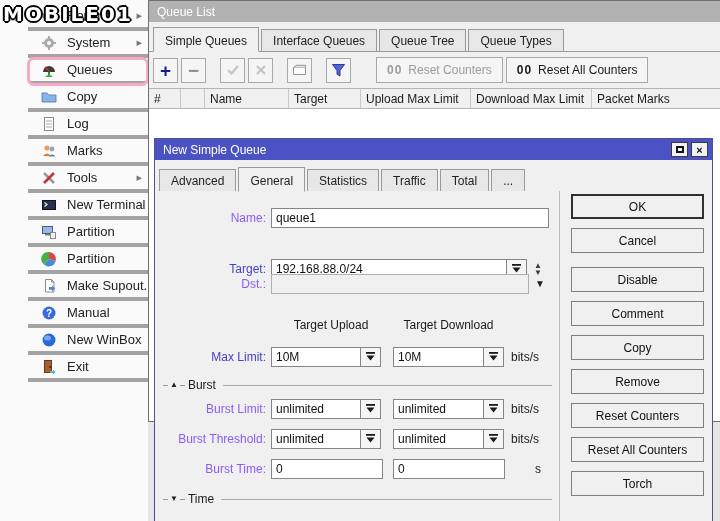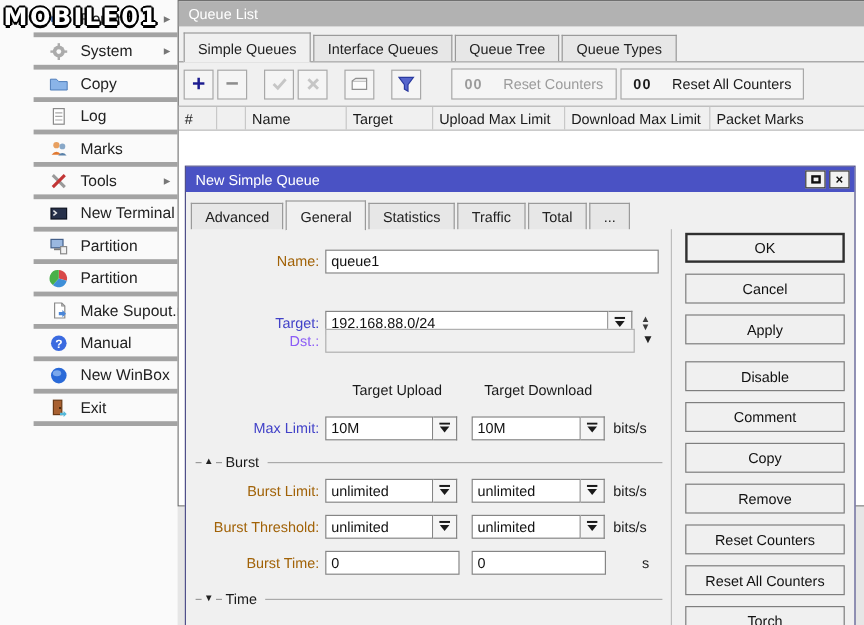--- a/index.html
+++ b/index.html
@@ -46,41 +46,41 @@
   .tab.active{ background:#f0f0f0; padding-top:6px; margin-bottom:-1px;
                border-bottom:1px solid #f0f0f0; }
 
   
   #queue-list{ left:148px; top:0; width:575px; height:422px; display:flex; flex-direction:column; }
   .toolbar{ display:flex; align-items:center; padding:5px 4px; gap:3px; }
   .tool-btn{ width:25px; height:25px; background:#f5f5f5; border:1px solid #a8a8a8;
              display:flex; align-items:center; justify-content:center; cursor:default; }
   .tool-gap{ width:8px; }
   .tool-txt-btn{ height:26px; background:#f5f5f5; border:1px solid #a8a8a8;
-                 display:flex; align-items:center; padding:4px 10px; gap:17px;
+                 display:flex; align-items:center; padding:4px 10px; gap:6px;
                  font-size:12px; cursor:default; white-space:nowrap; }
   .tool-txt-btn .pfx{ font-weight:bold; letter-spacing:1px; }
   .tool-txt-btn.disabled{ color:#9b9b9b; }
   .tool-txt-btn.disabled .pfx{ color:#9b9b9b; }
   .plus-glyph{ color:#1c1c90; font-size:19px; font-weight:bold; line-height:1; }
   .minus-glyph{ color:#8d8d8d; font-size:19px; font-weight:bold; line-height:1; }
 
   .grid-header{ display:flex; height:21px; border-top:1px solid #b4b4b4;
                 border-bottom:1px solid #b4b4b4; background:#f0f0f0; font-size:12px; }
   .gh-cell{ display:flex; align-items:center; padding:0 5px;
             border-right:1px solid #c8c8c8; overflow:hidden; white-space:nowrap; }
   .list-area{ flex:1; background:#fff; }
 
   
   #dialog{ left:154px; top:138px; width:559px; height:400px; border:1px solid #50508a; }
   .dlg-body{ position:absolute; left:0; top:22px; right:0; bottom:0; }
   .dlg-divider{ position:absolute; left:404px; top:30px; bottom:0; width:1px; background:#bcbcbc; }
 
   .frow{ position:absolute; height:21px; display:flex; align-items:center; }
-  .flabel{ position:absolute; left:4px; width:107px; text-align:right; font-size:12px; color:#a16207; }
+  .flabel{ position:absolute; left:4px; width:107px; text-align:right; font-size:12px; color:#8b5cf6; }
   .flabel.blue{ color:#4242c8; }
   .flabel.dim{ color:#8b5cf6; }
   .fld{ position:absolute; height:20px; border:1px solid #858585; background:#fff;
         font-family:"Liberation Sans",sans-serif; font-size:12px; padding:0 4px; color:#111; }
   .fld:disabled,.fld.disabled{ background:#f0f0f0; border-color:#b0b0b0; color:#888; }
   .dd-btn{ position:absolute; width:20px; height:20px; border:1px solid #858585;
            border-left:none; background:#f5f5f5; display:flex; align-items:center;
            justify-content:center; cursor:default; }
   .spinner{ position:absolute; width:14px; height:20px; display:flex; flex-direction:column;
             align-items:center; justify-content:center; font-size:8px; line-height:7px;
@@ -129,20 +129,31 @@
             <rect x="7" y="12" width="2" height="3" fill="#ababab"></rect>
           <rect x="1" y="7" width="3" height="2" fill="#ababab"></rect>
             <rect x="12" y="7" width="3" height="2" fill="#ababab"></rect>
           <circle cx="8" cy="8" r="2" fill="#fafafa"></circle>
         </svg>
       </span>
       <span class="sb-label">System</span>
       <span class="sb-arrow">▸</span>
     </div>
 
+    <div class="sb-item highlighted">
+      <span class="sb-ico">
+        <svg width="16" height="16">
+          <path d="M2 10 A6 6 0 1 1 14 10 Z" fill="#3c3c3c"></path>
+          <line x1="8" y1="9" x2="4" y2="5" stroke="#c03030" stroke-width="1.5"></line>
+          <rect x="7" y="10" width="2" height="3" fill="#2f8f2f"></rect>
+          <path d="M4 15 L12 15 L8 12 Z" fill="#3fae3f"></path>
+        </svg>
+      </span>
+      <span class="sb-label">Queues</span>
+    </div>
 
     <div class="sb-item">
       <span class="sb-ico">
         <svg width="16" height="16">
             <path d="M1 4 h5 l2 2 h7 v7 h-14 z" fill="#8ab4e8" stroke="#4a7ab8" stroke-width="0.8"></path>
           </svg>
       </span>
       <span class="sb-label">Copy</span>
     </div>
 
@@ -462,21 +473,20 @@
         <span class="dash"></span>
           <span class="tri">▼</span>
           <span class="dash"></span>
         <span class="sec-label">Time</span>
         <span class="line"></span>
       </div>
 
       <div class="dlg-btn-col">
         <button class="dlg-btn default">OK</button>
         <button class="dlg-btn">Cancel</button>
-        <button class="dlg-btn">Apply</button>
         <button class="dlg-btn grp-gap">Disable</button>
         <button class="dlg-btn">Comment</button>
         <button class="dlg-btn">Copy</button>
         <button class="dlg-btn">Remove</button>
         <button class="dlg-btn">Reset Counters</button>
         <button class="dlg-btn">Reset All Counters</button>
         <button class="dlg-btn">Torch</button>
       </div>
     </div>
   </div>

